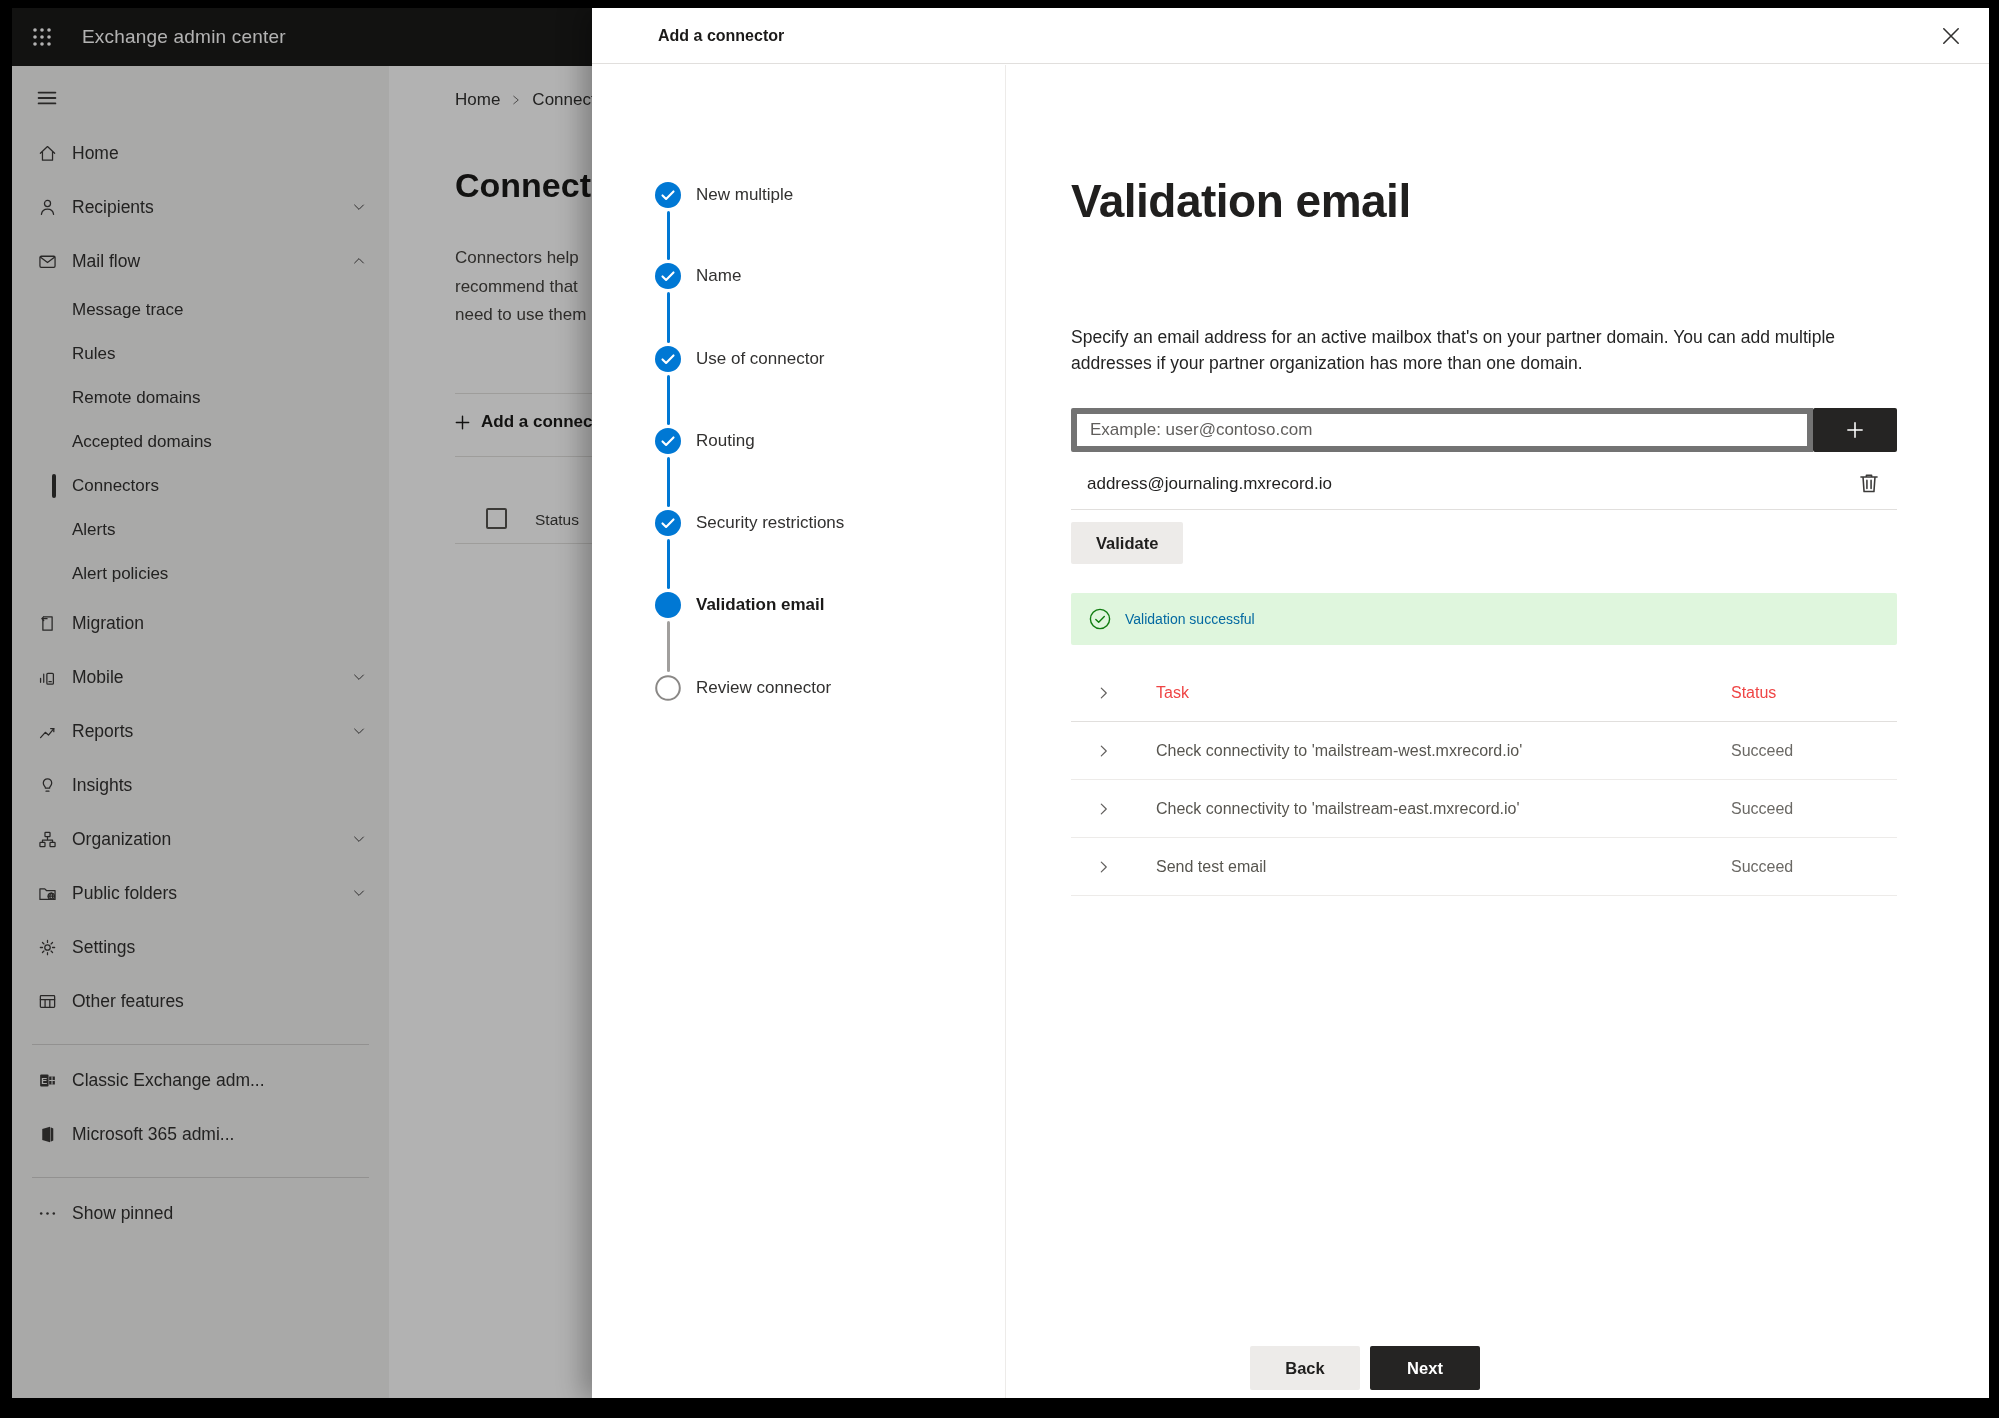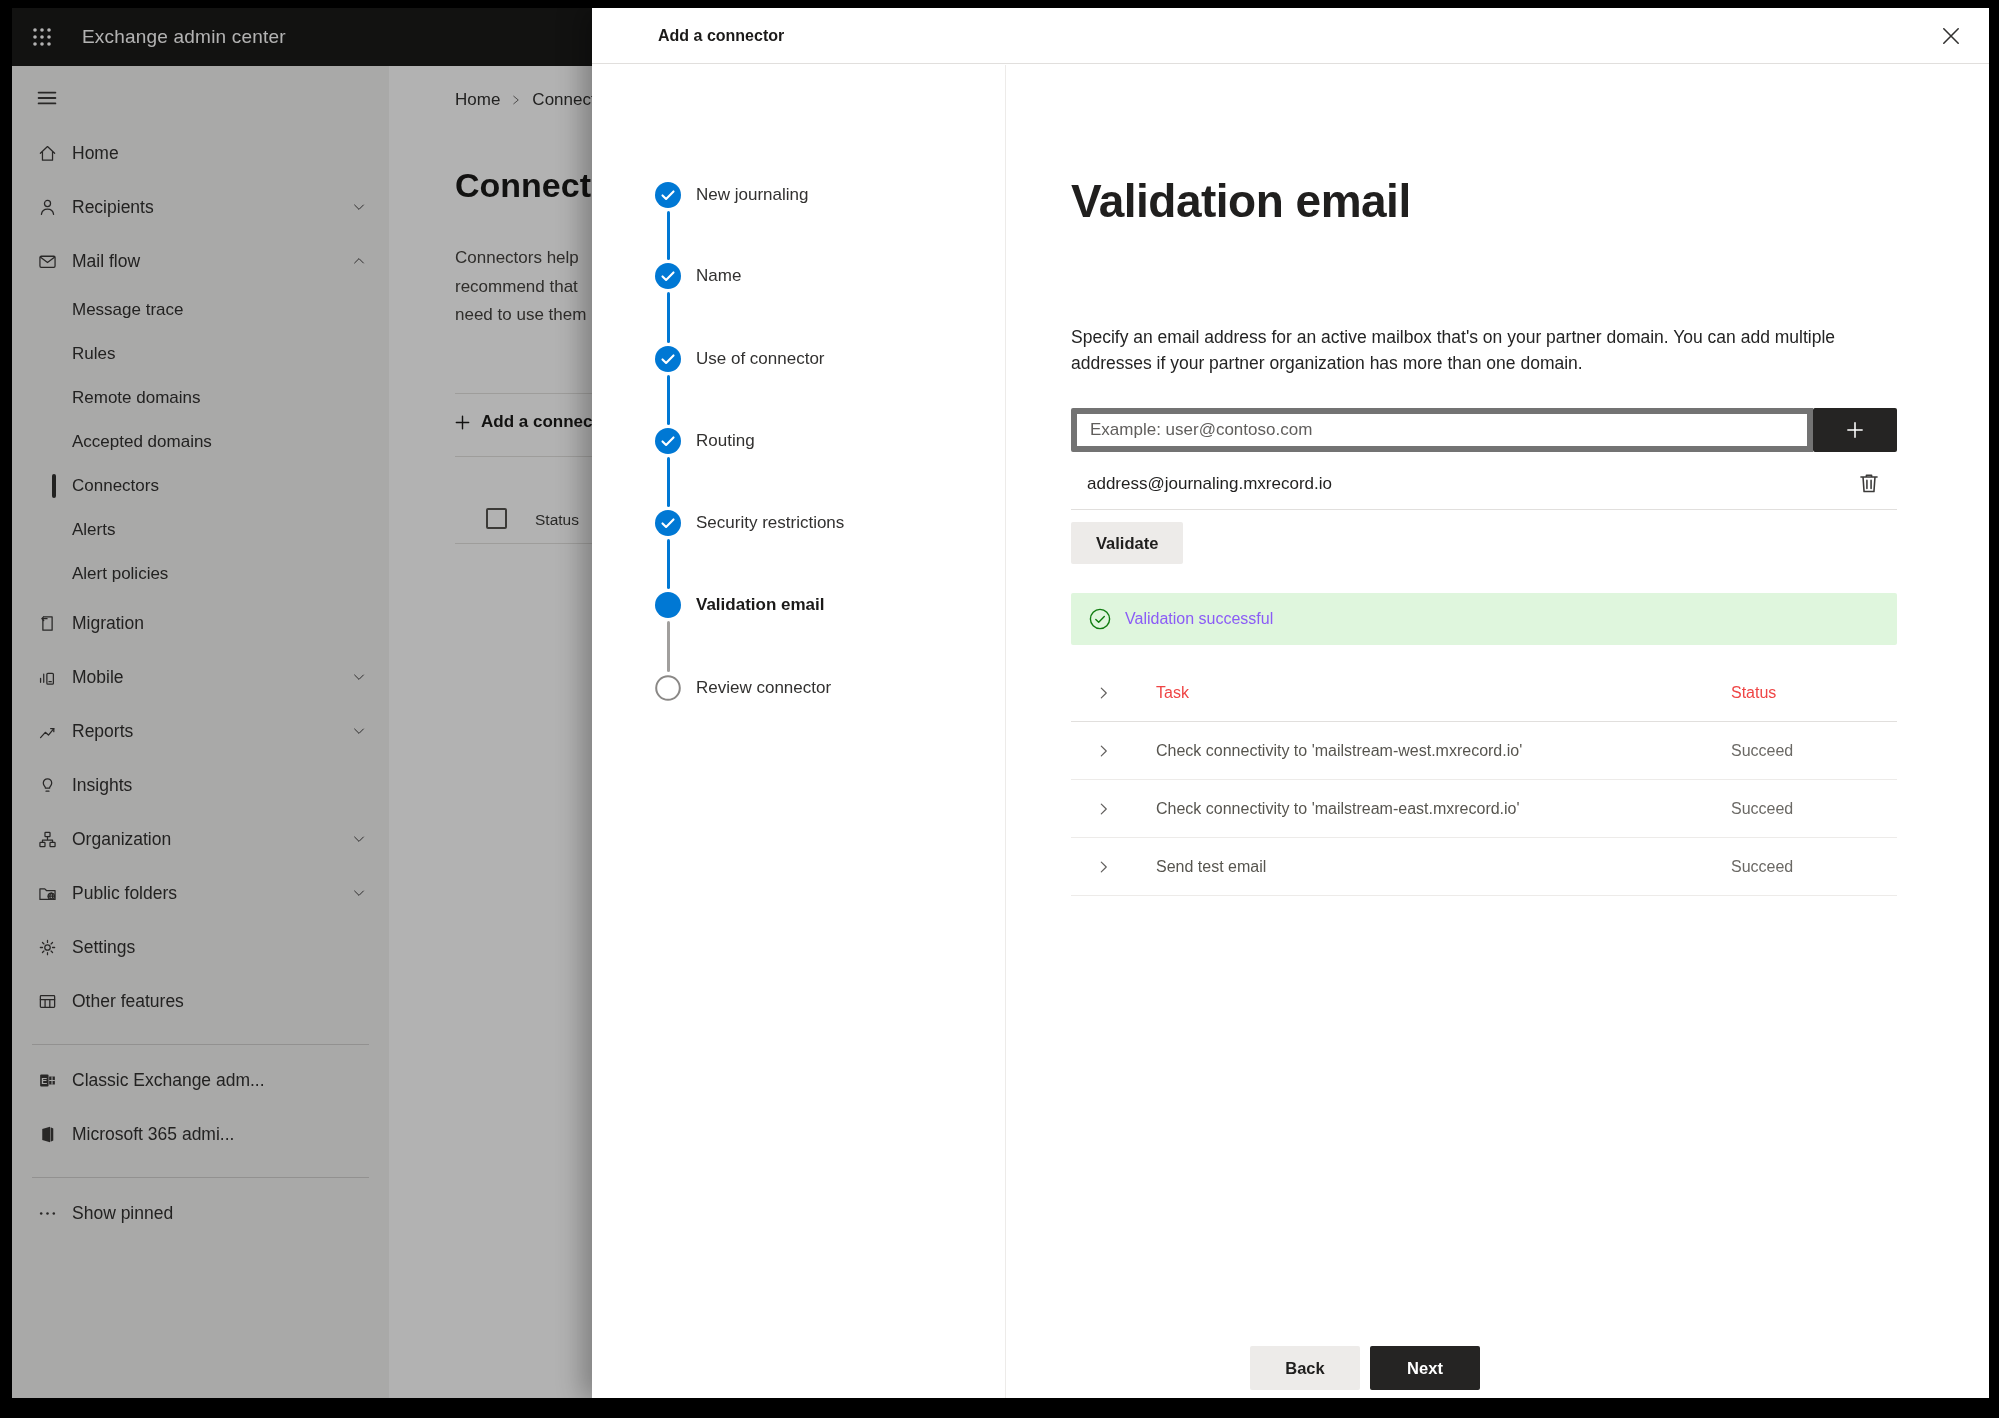--- a/index.html
+++ b/index.html
@@ -61,21 +61,21 @@
 
   .email-input { position:absolute; left:479px; top:400px; width:742px; height:44px; border:6px solid #737373; border-radius:2px 0 0 2px; padding:0 13px; font-size:17px; color:#201f1e; font-family:"Liberation Sans",sans-serif; outline:none; background:#fff; }
   .email-input::placeholder { color:#605e5c; opacity:1; }
   .add-email-btn { position:absolute; left:1221px; top:400px; width:84px; height:44px; background:#252423; border:none; border-radius:2px; cursor:pointer; display:flex; align-items:center; justify-content:center; }
   .address-text { position:absolute; left:495px; top:466px; font-size:17px; color:#201f1e; }
   .trash-btn { position:absolute; left:1264px; top:462px; width:26px; height:26px; cursor:pointer; background:none; border:none; padding:0; }
   .address-divider { position:absolute; left:479px; top:501px; width:826px; height:1px; background:#e1dfdd; }
   .validate-btn { position:absolute; left:479px; top:514px; height:42px; padding:0 25px; background:#edebe9; border:none; border-radius:2px; font-size:16.5px; font-weight:600; color:#201f1e; font-family:"Liberation Sans",sans-serif; cursor:pointer; }
 
   .banner { position:absolute; left:479px; top:585px; width:826px; height:52px; background:#DFF6DD; border-radius:2px; display:flex; align-items:center; padding-left:18px; gap:14px; }
-  .banner-text { font-size:16px; color:#8b5cf6; }
+  .banner-text { font-size:14px; color:#0369a1; }
 
   .vtable { position:absolute; left:479px; top:656px; width:826px; }
   .trow { position:relative; height:58px; border-bottom:1px solid #edebe9; }
   .trow.head { border-bottom:1px solid #e1dfdd; }
   .tc-chev { position:absolute; left:24px; top:50%; transform:translateY(-50%); width:18px; height:18px; cursor:pointer; }
   .tc-task { position:absolute; left:85px; top:50%; transform:translateY(-50%); font-size:16px; color:#57554f; white-space:nowrap; }
   .tc-status { position:absolute; left:660px; top:50%; transform:translateY(-50%); font-size:16px; color:#6b6965; }
   .trow.head .tc-task, .trow.head .tc-status { font-weight:400; color:#ef4444; }
 
   .back-btn { position:absolute; left:658px; top:1338px; width:110px; height:44px; background:#edebe9; border:none; border-radius:2px; font-size:16.5px; font-weight:600; color:#201f1e; font-family:"Liberation Sans",sans-serif; cursor:pointer; }
@@ -366,21 +366,21 @@
       <div class="connector" style="top:310px;height:50px"></div>
       <div class="connector" style="top:392px;height:50px"></div>
       <div class="connector" style="top:474px;height:50px"></div>
       <div class="connector gray" style="top:556px;height:51px"></div>
 
       <div class="step" style="top:117px">
         <svg class="bubble" viewBox="0 0 26 26">
             <circle cx="13" cy="13" r="13" fill="#0078d4"></circle>
             <path d="M7.5 13.4l3.6 3.6 7.4-7.6" stroke="#fff" stroke-width="2.1" fill="none" stroke-linecap="round" stroke-linejoin="round"></path>
           </svg>
-        <span class="step-label">New journaling</span>
+        <span class="step-label">New multiple</span>
       </div>
       <div class="step" style="top:198px">
         <svg class="bubble" viewBox="0 0 26 26">
             <circle cx="13" cy="13" r="13" fill="#0078d4"></circle>
             <path d="M7.5 13.4l3.6 3.6 7.4-7.6" stroke="#fff" stroke-width="2.1" fill="none" stroke-linecap="round" stroke-linejoin="round"></path>
           </svg>
         <span class="step-label">Name</span>
       </div>
       <div class="step" style="top:281px">
         <svg class="bubble" viewBox="0 0 26 26">

